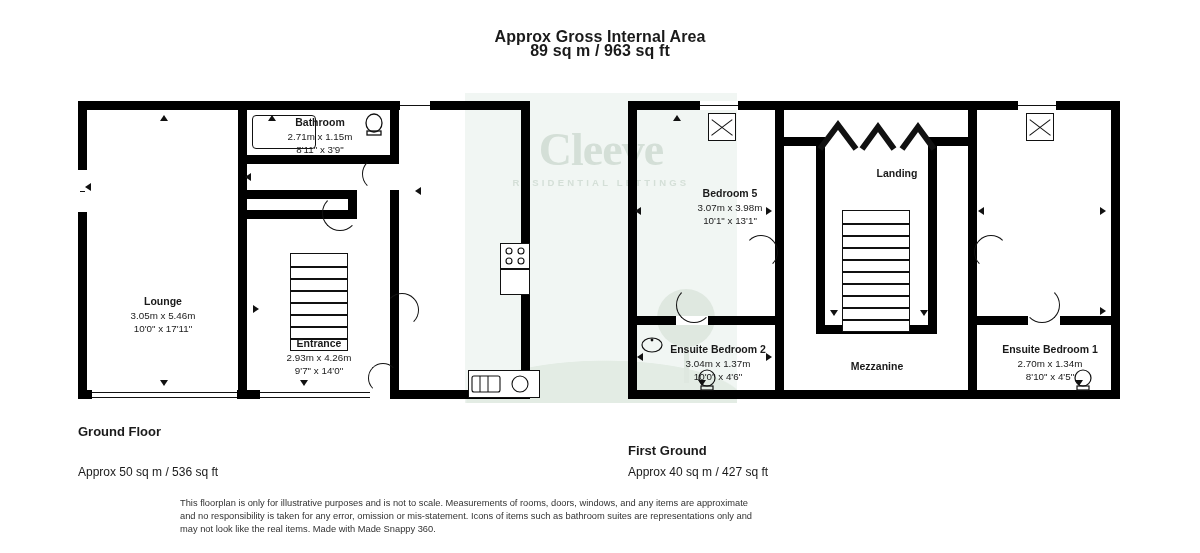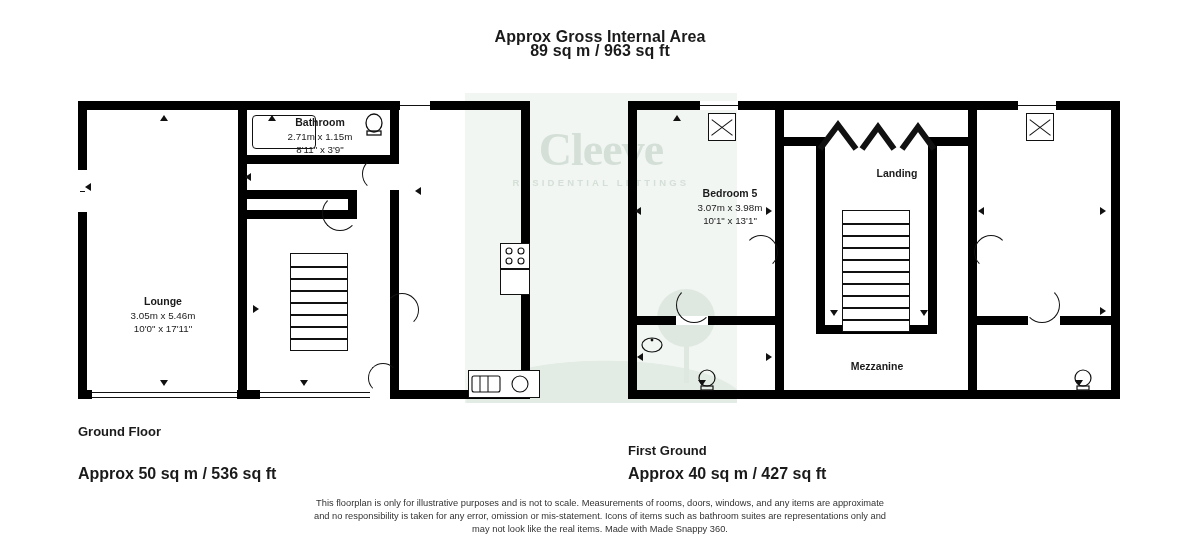--- a/index.html
+++ b/index.html
@@ -103,30 +103,29 @@
   }
   .label .nm { font-weight: bold; font-size: 10.5px; }
   .label .dm { font-size: 9.8px; }
   .floor-title {
     position: absolute;
     font-size: 13px;
     font-weight: bold;
   }
   .floor-sub {
     position: absolute;
-    font-size: 16px;
-    font-weight: bold;
+    font-size: 12px;
+    font-weight: normal;
     text-align: right;
   }
   .disclaimer {
     position: absolute;
     top: 497px;
     left: 180px;
     width: 840px;
-    text-align: center;
     font-size: 9.3px;
     line-height: 13px;
     color: #333;
   }
   
   .arrow { position: absolute; width: 0; height: 0; }
   .arrow.up    { border-left: 4.5px solid transparent; border-right: 4.5px solid transparent; border-bottom: 6px solid #111; }
   .arrow.down  { border-left: 4.5px solid transparent; border-right: 4.5px solid transparent; border-top: 6px solid #111; }
   .arrow.left  { border-top: 4.5px solid transparent; border-bottom: 4.5px solid transparent; border-right: 6px solid #111; }
   .arrow.right { border-top: 4.5px solid transparent; border-bottom: 4.5px solid transparent; border-left: 6px solid #111; }
@@ -253,20 +252,25 @@
 
     <div class="label" style="left:28px; top:152px; width:130px;margin-top:48px;">
       <div class="nm">Lounge</div>
       <div class="dm">3.05m x 5.46m</div>
       <div class="dm">10'0" x 17'11"</div>
     </div>
     <div class="label" style="left:185px; top:21px; width:130px;">
       <div class="nm">Bathroom</div>
       <div class="dm">2.71m x 1.15m</div>
       <div class="dm">8'11" x 3'9"</div>
+    </div>
+    <div class="label" style="left:184px; top:242px; width:130px;">
+      <div class="nm">Entrance</div>
+      <div class="dm">2.93m x 4.26m</div>
+      <div class="dm">9'7" x 14'0"</div>
     </div>
   </div>
 
   <div class="floor-title" style="left:78px; top:424px;">Ground Floor</div>
   <div class="floor-sub" style="left:78px; top:465px;">Approx 50 sq m / 536 sq ft</div>
 
   <div class="plan" style="left:620px; top:95px; width:500px; height:315px;">
 
     <div class="wall" style="left:8px; top:6px; width:492px; height:9px;"></div>
     <div class="wall" style="left:8px; top:6px; width:9px; height:298px;"></div>
@@ -349,20 +353,30 @@
     <div class="arrow left" style="left:358px; top:112px;"></div>
     <div class="arrow right" style="left:480px; top:112px;"></div>
     <div class="arrow right" style="left:480px; top:212px;"></div>
     <div class="arrow down" style="left:455px; top:285px;"></div>
 
     <div class="label" style="left:40px; top:92px; width:140px;">
       <div class="nm">Bedroom 5</div>
       <div class="dm">3.07m x 3.98m</div>
       <div class="dm">10'1" x 13'1"</div>
     </div>
+    <div class="label" style="left:28px; top:248px; width:140px;">
+      <div class="nm">Ensuite Bedroom 2</div>
+      <div class="dm">3.04m x 1.37m</div>
+      <div class="dm">10'0" x 4'6"</div>
+    </div>
+    <div class="label" style="left:360px; top:248px; width:140px;">
+      <div class="nm">Ensuite Bedroom 1</div>
+      <div class="dm">2.70m x 1.34m</div>
+      <div class="dm">8'10" x 4'5"</div>
+    </div>
     <div class="label" style="left:196px; top:72px; width:122px;padding-left:20px;">
       <div class="nm">Landing</div>
     </div>
     <div class="label" style="left:196px; top:265px; width:122px;">
       <div class="nm">Mezzanine</div>
     </div>
   </div>
 
   <div class="floor-title" style="left:628px; top:443px;">First Ground</div>
   <div class="floor-sub" style="left:628px; top:465px;">Approx 40 sq m / 427 sq ft</div>

